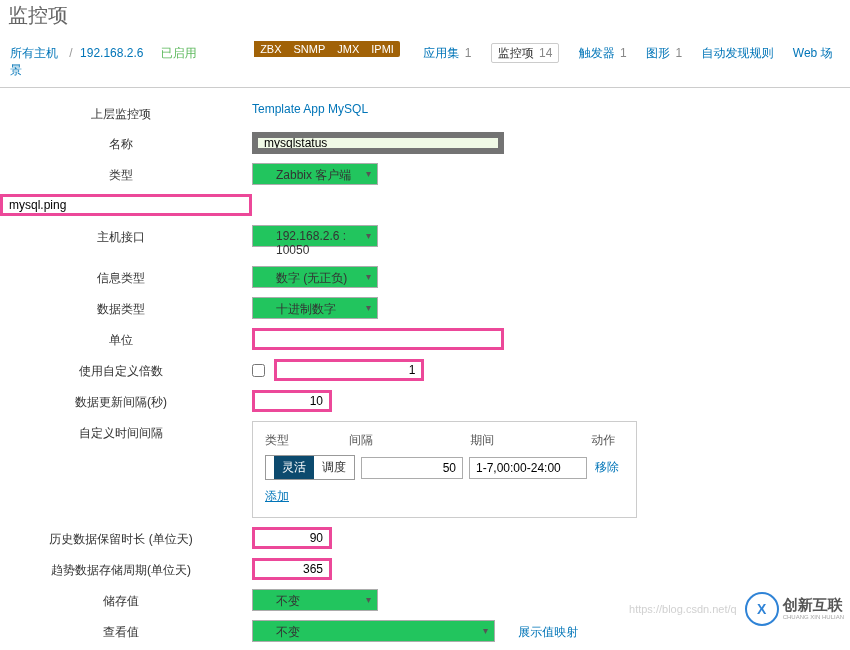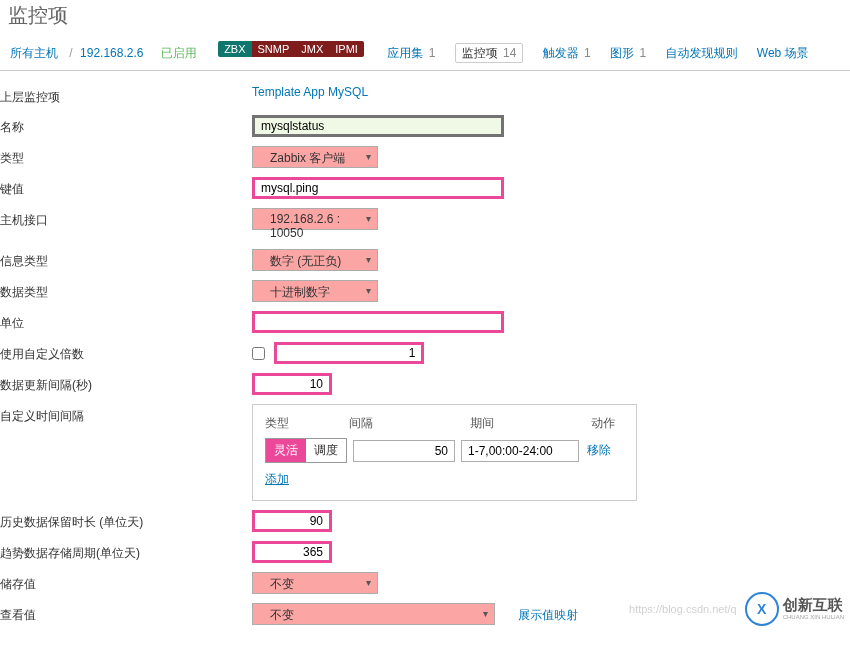--- a/index.html
+++ b/index.html
@@ -3,49 +3,49 @@
 <meta charset="utf-8">
 <style>
   * { box-sizing: border-box; margin: 0; padding: 0; }
   body { font-family: Arial, "Microsoft YaHei", sans-serif; font-size: 12px; color: #333; background: #fff; width: 850px; }
   .page-title { font-size: 20px; color: #646464; font-weight: normal; padding: 2px 8px 6px; }
   .nav-bar { padding: 6px 10px 8px; border-bottom: 1px solid #ccc; }
   .nav-bar a { color: #0275b8; text-decoration: none; margin-right: 4px; }
   .nav-bar .sep { color: #999; margin: 0 4px; }
   .enabled { color: #5cb85c; margin: 0 10px; }
   .pill-group { display: inline-block; border-radius: 2px; overflow: hidden; margin: 0 8px; }
-  .pill { display: inline-block; padding: 2px 6px; background: #7f1d1d; color: #fff; font-size: 11px; }
-  .pill.active { background: #0f766e; }
+  .pill { display: inline-block; padding: 2px 6px; background: #a16207; color: #fff; font-size: 11px; }
+  .pill.active { background: #a16207; margin-left: 36px; }
   .tab-link { margin-left: 12px; color: #0275b8; text-decoration: none; }
   .tab-link .count { color: #888; margin-left: 2px; }
   .tab-link.current { border: 1px solid #ccc; padding: 2px 6px; border-radius: 2px; color: #333; }
   .form-area { padding: 14px 0 20px; }
   .form-row { display: flex; align-items: flex-start; margin-bottom: 9px; }
-  .form-label { width: 252px; text-align: left; padding-right: 10px; padding-top: 4px; color: #333; font-size: 12px; }
+  .form-label { width: 252px; text-align: center; padding-right: 10px; padding-top: 4px; color: #333; font-size: 12px; }
   .form-control { flex: 1; }
   .form-control input[type=text] { border: 3px solid #ec4899; padding: 3px 6px; font-size: 12px; height: 22px; }
-  .form-control input.hl { background: #f0f9e6; border: 3px solid #737373; }
+  .form-control input.hl { background: #f0f9e6; border: 6px solid #737373; }
   .form-control input.hl2 { background: #f0f9e6; border: 1px solid #a3d977; }
   .num-small { width: 80px; text-align: right; }
   .wide { width: 252px; }
   .mid { width: 126px; }
-  .select-fake { display: inline-block; border: 1px solid #acacac; padding: 3px 17px; height: 22px; font-size: 12px; min-width: 124px; position: relative; background: #fca5a5; }
+  .select-fake { display: inline-block; border: 1px solid #acacac; padding: 3px 23px; height: 22px; font-size: 12px; min-width: 124px; position: relative; background: #22c55e; }
   .select-fake .arrow { position: absolute; right: 6px; top: 4px; font-size: 10px; color: #555; }
   .link { color: #0275b8; text-decoration: none; }
   .link.ul { text-decoration: underline; }
   .interval-box { border: 1px solid #ccc; padding: 10px 12px 12px; width: 385px; }
   .interval-header { display: flex; font-size: 12px; color: #555; margin-bottom: 6px; }
   .ih-type { width: 90px; }
   .ih-int { width: 130px; }
   .ih-per { width: 130px; }
   .ih-act { width: 35px; }
   .interval-row { display: flex; align-items: center; margin-bottom: 8px; }
   .btn-toggle { display: inline-block; border: 1px solid #999; }
   .bt-opt { display: inline-block; padding: 3px 8px; font-size: 12px; }
-  .bt-opt.sel { background: #ec4899; color: #fff; }
+  .bt-opt.sel { background: #0c4a6e; color: #fff; margin-left: 8px; }
   .checkbox-cell input[type=checkbox] { vertical-align: middle; }
   .num-right { width: 150px; text-align: right; border: 1px solid #acacac; padding: 3px 6px; height: 22px; font-size: 12px; }
   .watermark { position: fixed; right: 6px; bottom: 24px; display: flex; align-items: center; opacity: 0.9; }
   .wm-text { color: #ccc; font-size: 11px; margin-right: 8px; }
   .wm-logo { width: 34px; height: 34px; border: 2px solid #1976d2; border-radius: 50%; display: flex; align-items: center; justify-content: center; color: #1976d2; font-weight: bold; font-size: 14px; }
   .wm-logo-text { font-size: 9px; color: #666; margin-left: 4px; line-height: 1.1; }
 </style>
 </head>
 <body>
 
@@ -80,21 +80,20 @@
   </div>
 
   <div class="form-row">
     <div class="form-label">类型</div>
     <div class="form-control">
       <span class="select-fake mid"><span>Zabbix 客户端</span><span class="arrow">▾</span></span>
     </div>
   </div>
 
   <div class="form-row">
-    <div class="form-label">键值</div>
     <div class="form-control"><input type="text" class="wide" value="mysql.ping" style=""></div>
   </div>
 
   <div class="form-row">
     <div class="form-label">主机接口</div>
     <div class="form-control">
       <span class="select-fake mid"><span>192.168.2.6 : 10050</span><span class="arrow">▾</span></span>
     </div>
   </div>
 

